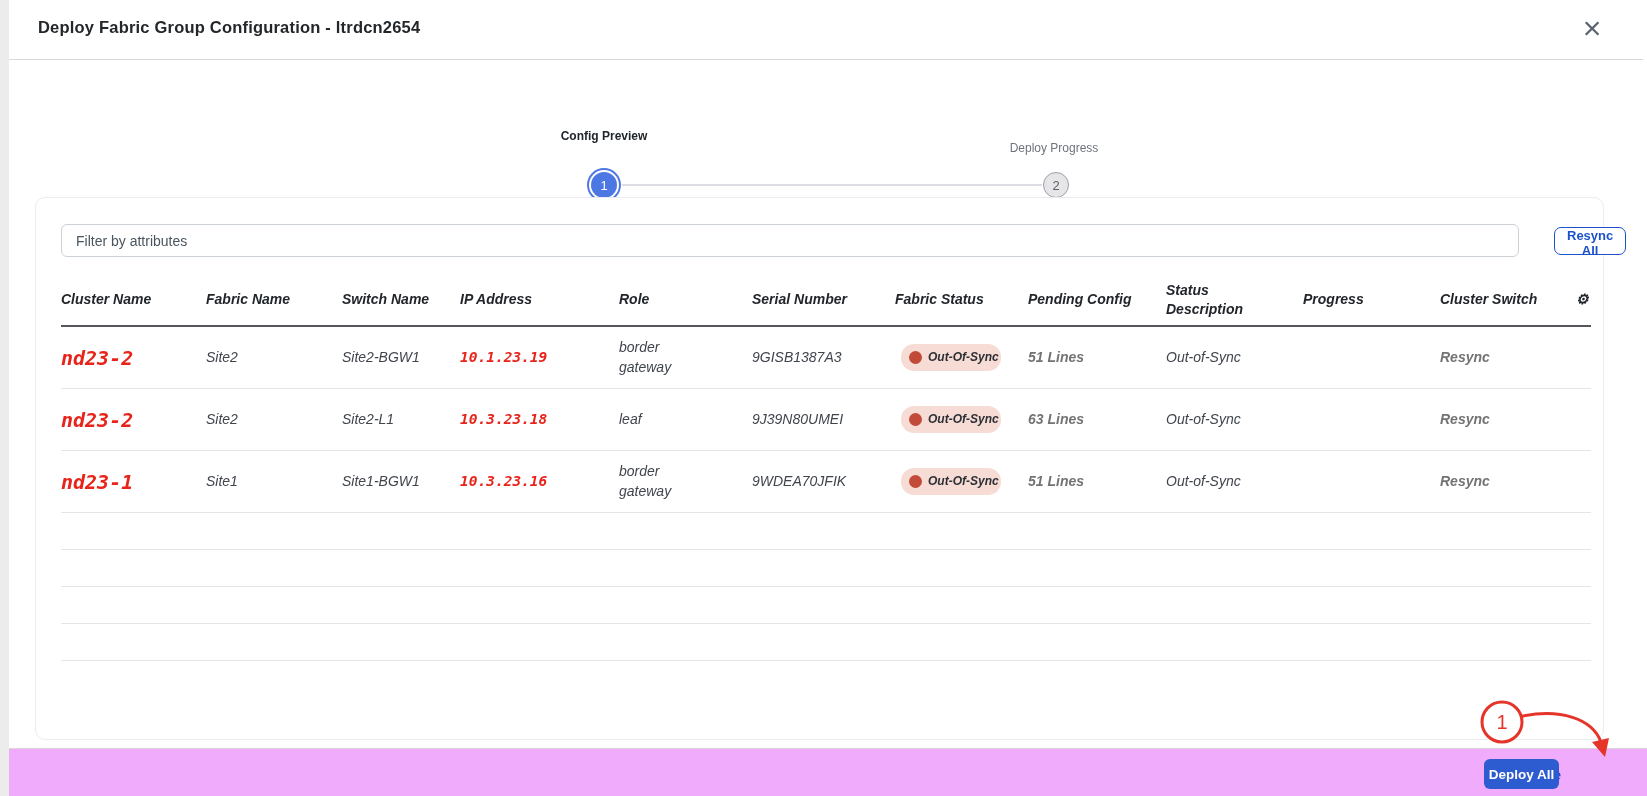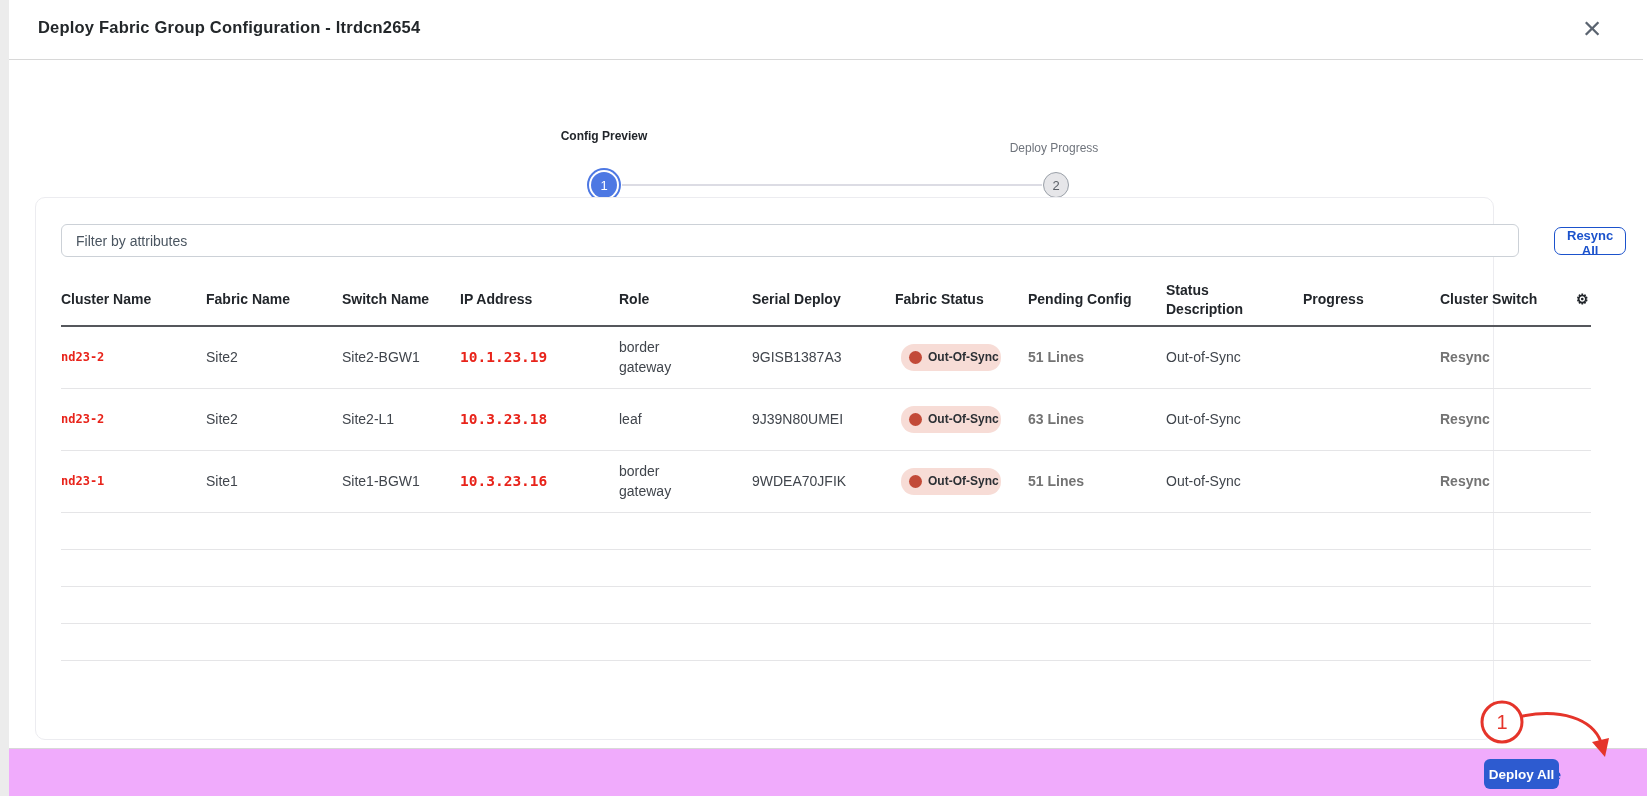--- a/index.html
+++ b/index.html
@@ -20,40 +20,40 @@
   .step-connector { position:absolute; left:613px; top:99px; width:420px; height:2px; background:#dcdce4; }
   .step-circle { position:absolute; width:26px; height:26px; border-radius:50%; display:flex; align-items:center; justify-content:center;
                  font-size:13px; }
   .step-circle.active { left:582px; top:87px; background:#4d78e3; color:#fff; box-shadow:0 0 0 2px #fff, 0 0 0 4px #4d78e3; }
   .step-circle.pending { left:1034px; top:87px; background:#e6e6e9; color:#5a5f66; border:1px solid #9aa0a8; }
   .step-label { position:absolute; top:44px; width:220px; text-align:center; font-size:12px; }
   .step-label.active { left:485px; font-weight:bold; color:#22262b; }
   .step-label.pending { left:935px; color:#6f747c;margin-top:12px; }
 
   
-  .card { position:absolute; left:26px; top:197px; width:1459px; height:543px; border:1px solid #ececf0; border-radius:10px; background:#fff; }
+  .card { position:absolute; left:26px; top:197px; width:1569px; height:543px; border:1px solid #ececf0; border-radius:10px; background:#fff; }
 
   
   .filter-input { position:absolute; left:25px; top:26px; width:1458px; height:33px; border:1px solid #ccd1d7; border-radius:6px;
                   padding:0 14px; font-size:14px; color:#333; font-family:"Liberation Sans", sans-serif; outline:none; }
   .filter-input::placeholder { color:#4a5560; opacity:1; }
   .btn-resync-all { position:absolute; left:1490px; top:29px; height:28px; padding:0 12px; background:#fff; border:1.5px solid #1b52cc;
                     border-radius:7px; color:#1b52cc; font-size:13px; font-weight:bold; cursor:pointer; font-family:"Liberation Sans", sans-serif;margin-left:28px; }
 
   
   .table { position:absolute; left:25px; top:76px; width:1530px; }
-  .trow { display:grid; grid-template-columns:145px 136px 118px 159px 133px 143px 133px 138px 137px 137px 136px 18px; align-items:center; }
+  .trow { display:grid; grid-template-columns:145px 136px 118px 159px 133px 143px 133px 138px 137px 137px 136px 18px; align-items:center;font-style:italic; }
   .trow-head { height:53px; border-bottom:2px solid #55575c; }
   .trow-head .cell { font-size:14px; font-weight:bold; color:#22262b; line-height:1.35; }
   .trow-data { height:62px; border-bottom:1px solid #e5e5e7; }
   .trow-empty { height:37px; border-bottom:1px solid #e5e5e7; }
   .cell { padding-right:10px; font-size:14px; color:#40454c; line-height:1.4; }
   .cell.narrow span { display:inline-block; width:92px; }
   .cell-mono-red { font-family:"DejaVu Sans Mono", monospace; color:#e8231a; font-weight:600; }
-  .cluster-val { font-size:12px; }
+  .cluster-val { font-size:20px; }
   .ip-val { font-size:14.5px; }
   .role-wrap { display:inline-block; width:72px; }
   .badge { display:flex; align-items:center; gap:6px; width:100px; margin-left:6px; padding:5px 8px; background:#f7dcd6; border-radius:13px;
            overflow:hidden; white-space:nowrap; }
   .badge-dot { width:13px; height:13px; border-radius:50%; background:#c24a38; flex:0 0 auto; }
   .badge-text { font-size:12px; font-weight:bold; color:#2b2f34; }
   .link { color:#737373; font-weight:bold; font-size:14px; text-decoration:none; cursor:pointer; }
   .bar-track { width:98px; height:7px; border-radius:4px; background:#eef1ee; overflow:hidden; }
   .bar-fill { height:100%; background:#4f8b28; border-radius:4px; }
   .gear { font-size:18px; color:#44484e; cursor:pointer; line-height:1; }
@@ -94,21 +94,21 @@
     <button class="btn-resync-all">Resync All</button>
 
     <div class="table">
 
       <div class="trow trow-head">
         <div class="cell">Cluster Name</div>
         <div class="cell">Fabric Name</div>
         <div class="cell">Switch Name</div>
         <div class="cell">IP Address</div>
         <div class="cell">Role</div>
-        <div class="cell">Serial Deploy</div>
+        <div class="cell">Serial Number</div>
         <div class="cell">Fabric Status</div>
         <div class="cell">Pending Config</div>
         <div class="cell narrow"><span>Status Description</span></div>
         <div class="cell">Progress</div>
         <div class="cell">Cluster Switch</div>
         <div class="cell gear">⚙</div>
       </div>
 
       <div class="trow trow-data">
         <div class="cell cell-mono-red cluster-val">nd23-2</div>

